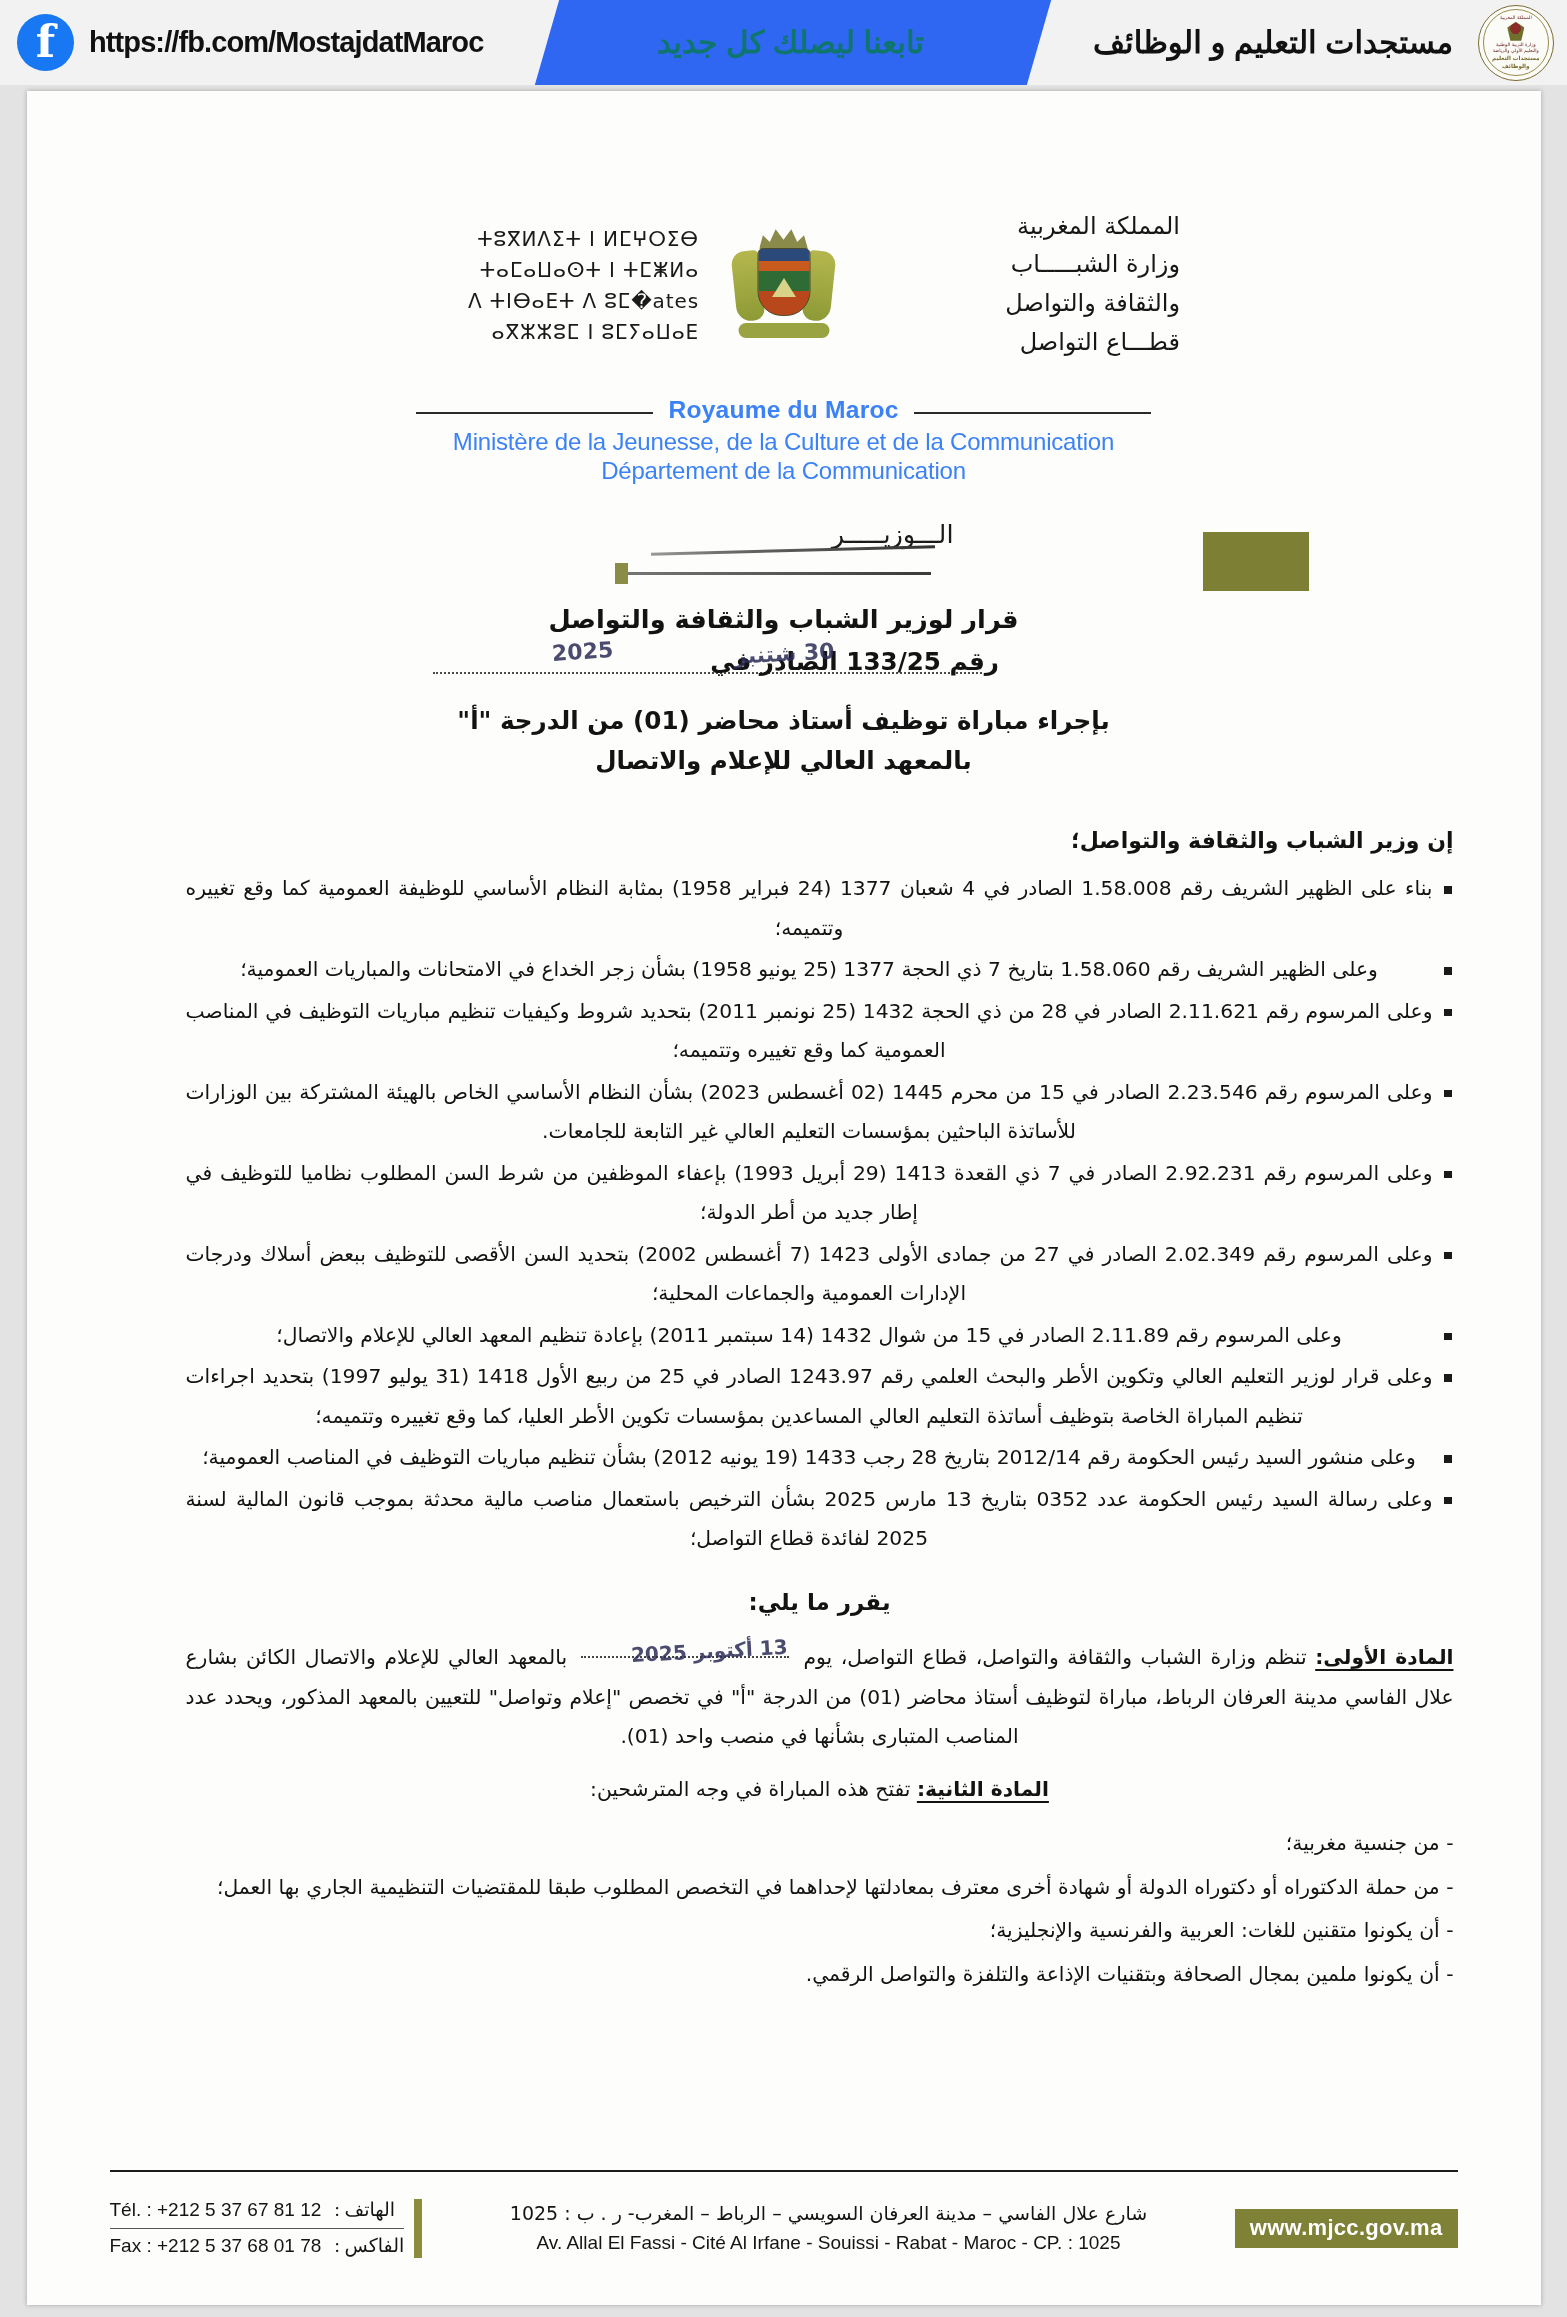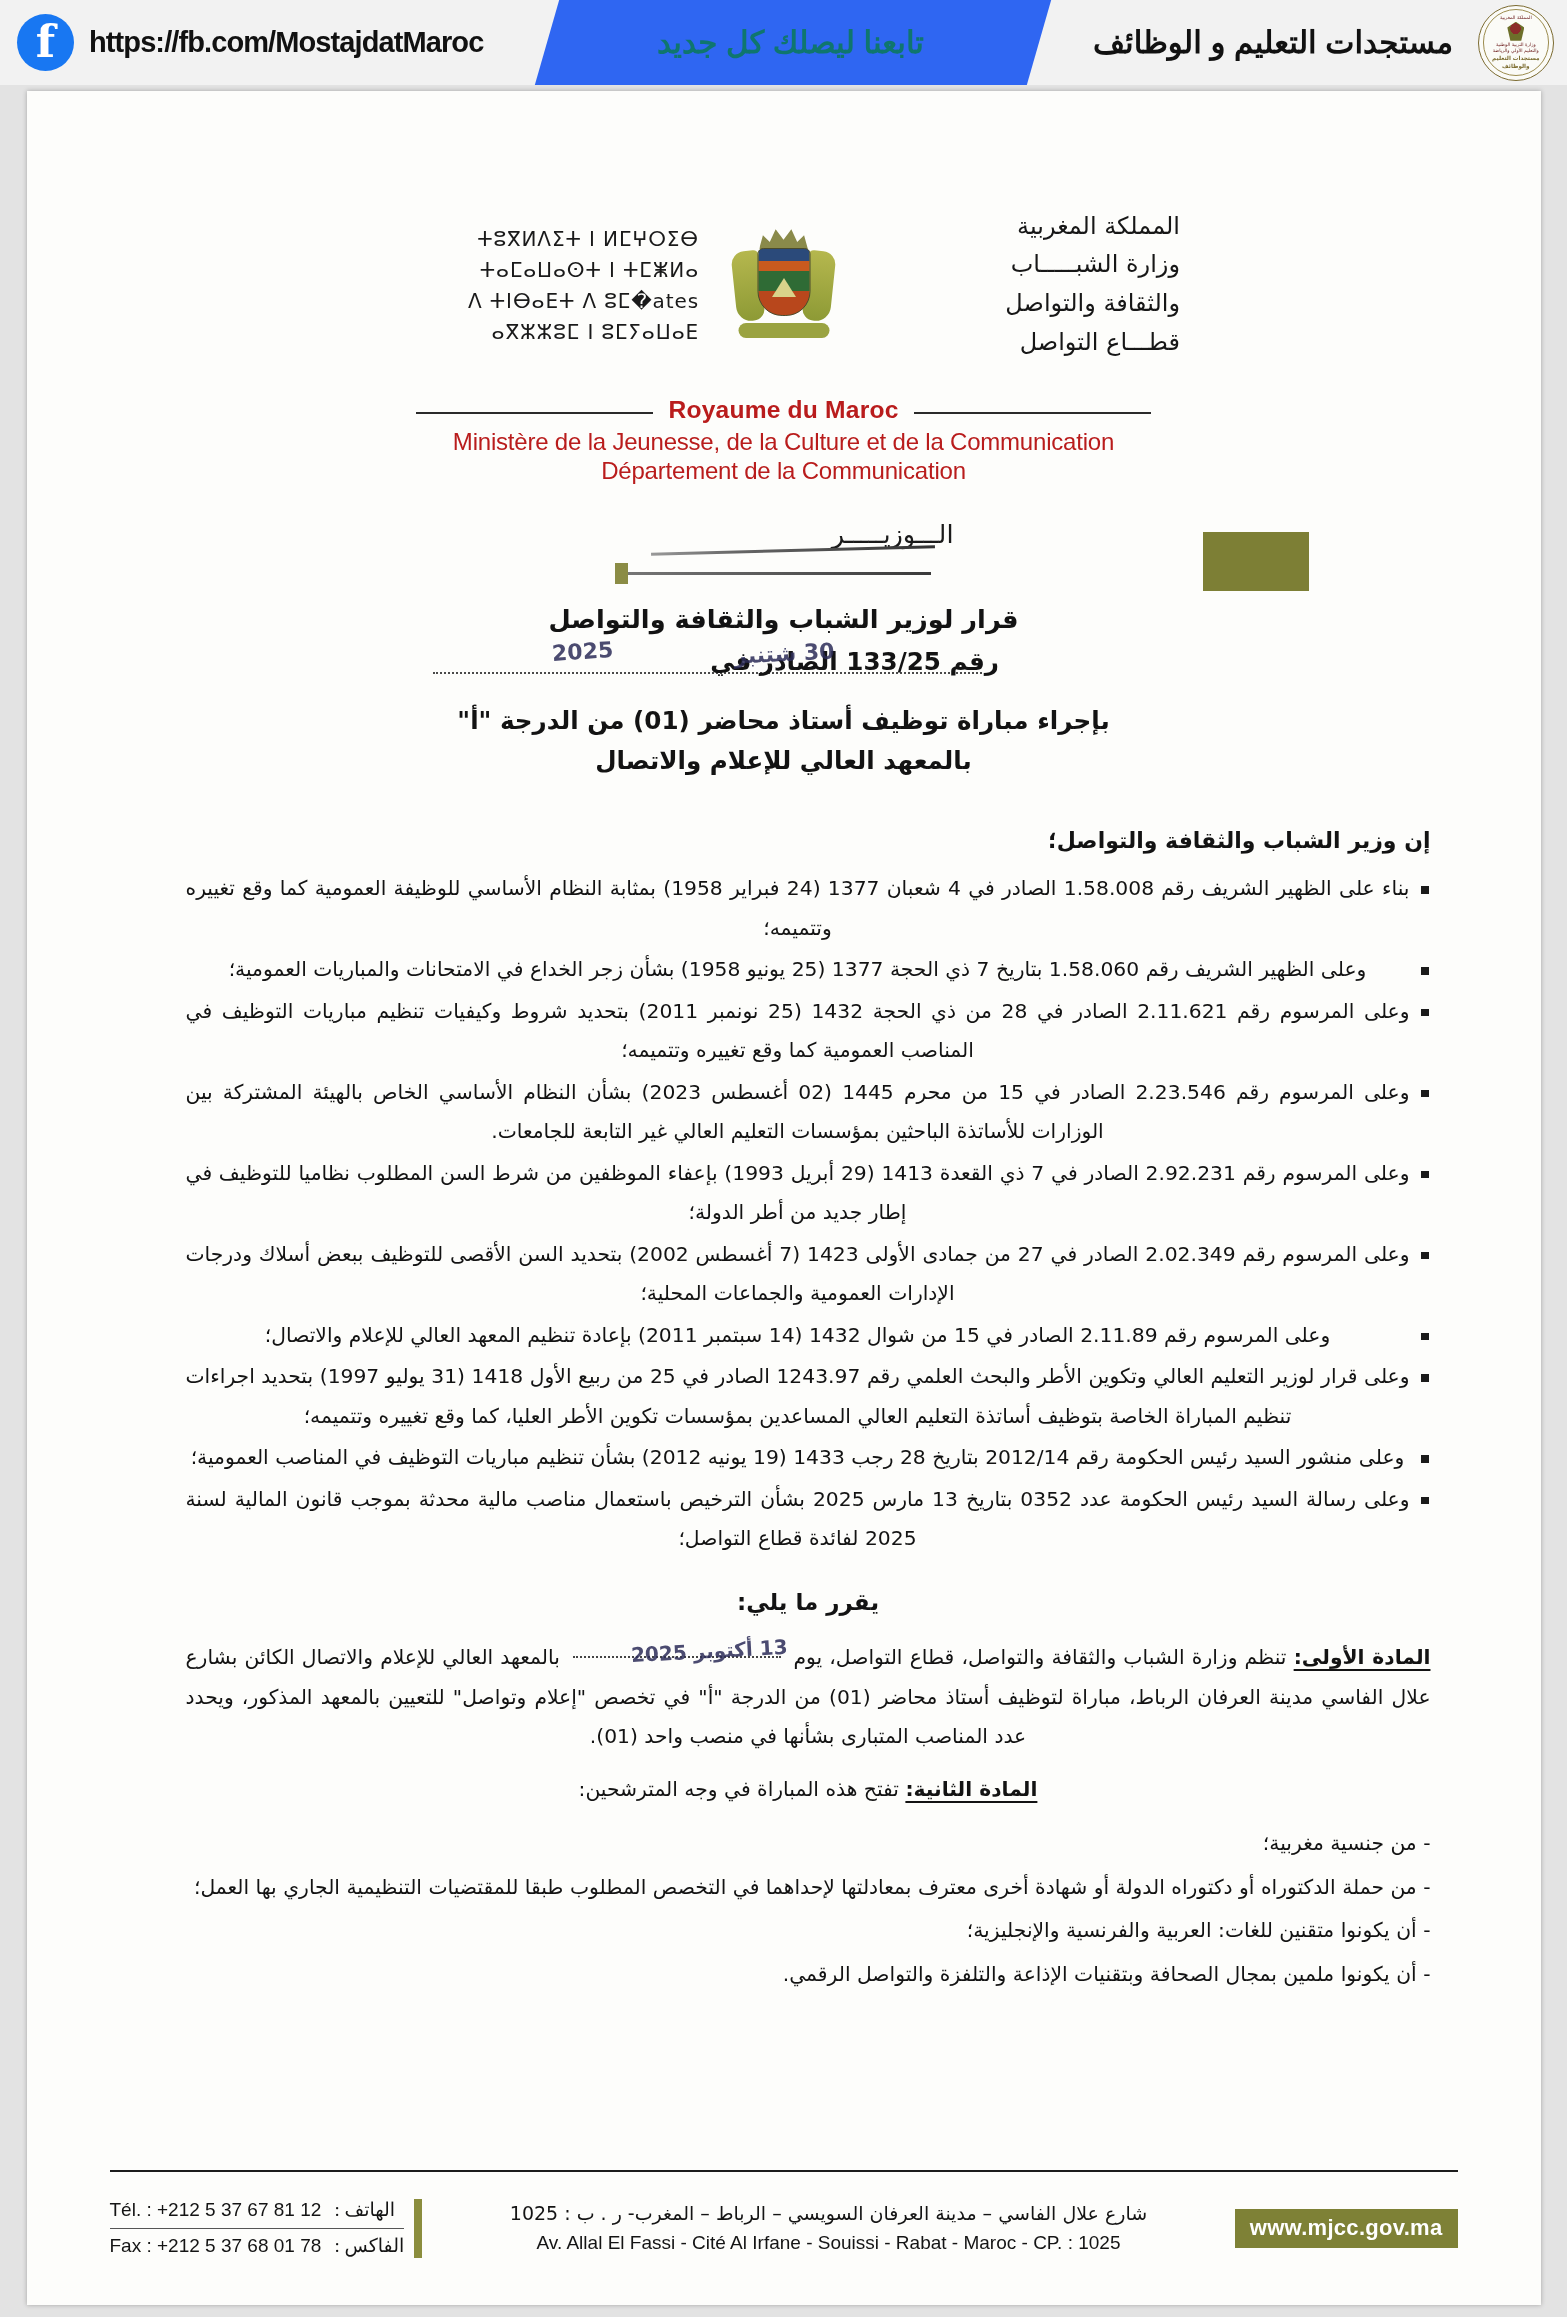--- a/index.html
+++ b/index.html
@@ -245,21 +245,21 @@
     color: #171717;
     white-space: nowrap;
   }
 
   .fr-block {
     margin: -3.8px auto 0;
     width: 1088px;
     text-align: center;
     direction: ltr;
     font-family: "Liberation Sans", sans-serif;
-    color: #b91c1c;
+    color: #3b82f6;
   }
   .fr-royaume {
     font-weight: 700;
     font-size: 24.6px;
     position: relative;
     display: inline-block;
     padding: 0 15px;
     letter-spacing: 0.2px;
   }
   .fr-royaume::before, .fr-royaume::after {
@@ -391,21 +391,21 @@
   .subtitle {
     margin-top: 17px;
     font-size: 24.6px;
     font-weight: 700;
   }
   .subtitle2 { margin-top: 11.4px; }
 
   
   .body-wrap {
     direction: rtl;
-    margin: 45px 110px 0 159px;
+    margin: 45px 87px 0 159px;
     color: #131313;
     font-family: "DejaVu Sans", "Liberation Sans", sans-serif;
     font-size: 20.3px;
     line-height: 1.95;
   }
   .intro {
     text-align: right;
     font-weight: 700;
     font-size: 22px;
     margin-bottom: 5.7px;

